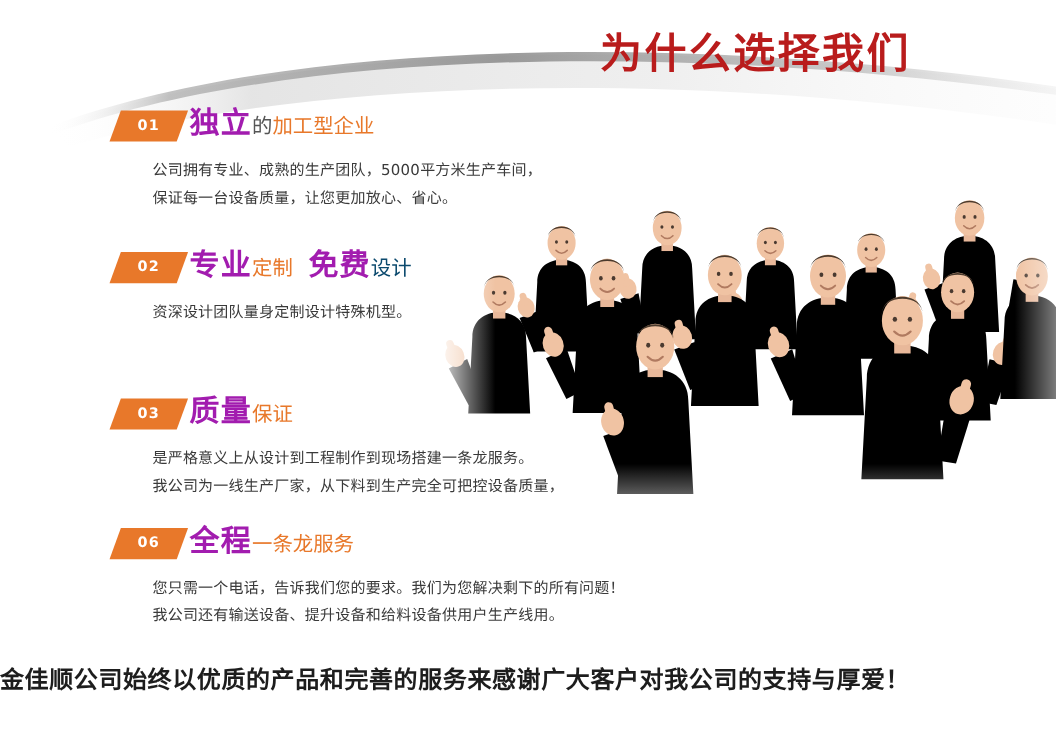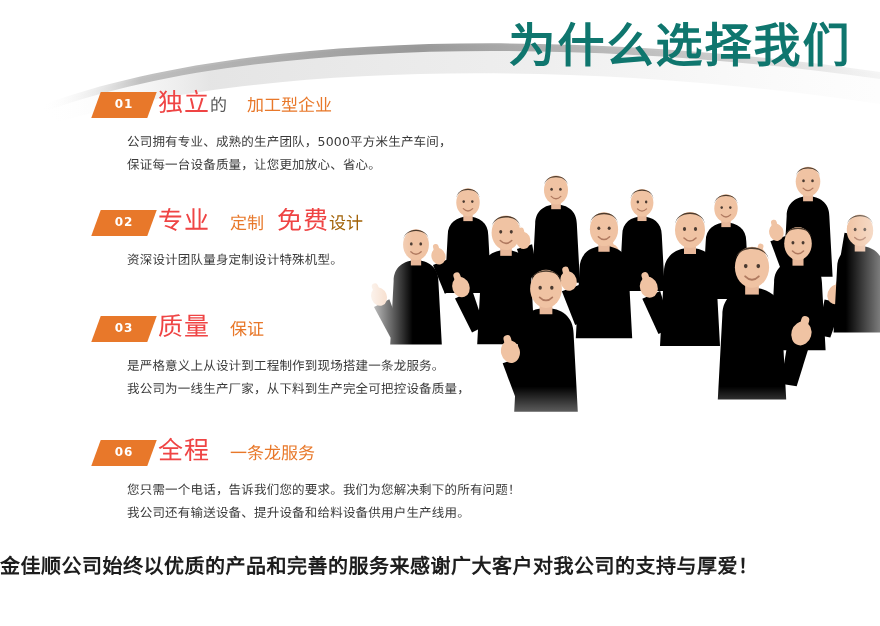--- a/index.html
+++ b/index.html
@@ -30,25 +30,25 @@
     height: 130px;
     pointer-events: none;
   }
 
   
   .headline {
     position: absolute;
     left: 500px;
     top: 24px;
     width: 360px;
-    text-align: center;
-    font-size: 47px;
+    text-align: left;
+    font-size: 35px;
     line-height: 44px;
     font-weight: bold;
-    color: #0f766e;
+    color: #b91c1c;
     letter-spacing: 2px;
     white-space: nowrap;
   }
 
   
   .photo {
     position: absolute;
     left: 360px;
     top: 140px;
     width: 528px;
@@ -64,21 +64,21 @@
     width: 470px;
   }
 
   .feature {
     position: absolute;
     left: 96px;
     width: 380px;
   }
   .feature.f1 { top: 0px; }
   .feature.f2 { top: 118px; }
-  .feature.f3 { top: 224px; }
+  .feature.f3 { top: 240px; }
   .feature.f4 { top: 348px; }
 
   .feat-head {
     position: relative;
     height: 34px;
     white-space: nowrap;
   }
 
   .badge {
     position: absolute;
@@ -105,37 +105,36 @@
 
   .feat-title {
     position: absolute;
     left: 62px;
     top: -2px;
     white-space: nowrap;
     line-height: 34px;
   }
   .t-big {
     font-size: 25px;
-    font-weight: normal;
-    color: #ef4444;
+    font-weight: bold;
+    color: #a21caf;
     letter-spacing: 1px;
   }
   .t-sm {
     font-size: 17px;
     color: #555555;
     letter-spacing: 0px;
   }
   .t-sm-orange {
     font-size: 17px;
     color: #e8782a;
-    margin-left: 20px;
   }
   .t-sm-gray {
     font-size: 17px;
-    color: #a16207;
+    color: #0c4a6e;
   }
   .gap { display: inline-block; width: 13px; }
 
   .feat-body {
     margin-top: 8px;
     font-size: 12.5px;
     line-height: 23px;
     color: #3a3a3a;
     letter-spacing: 0.2px;
     margin-left: 31px;

